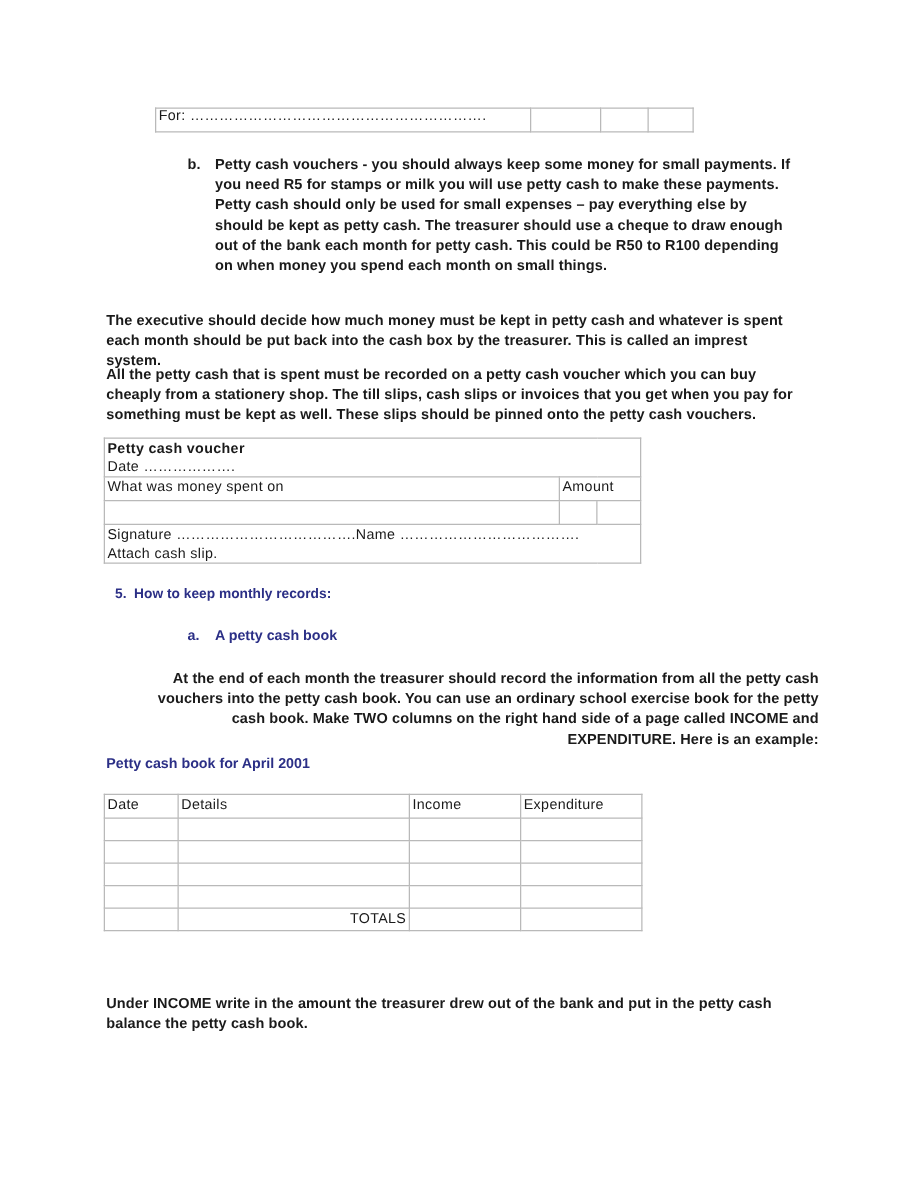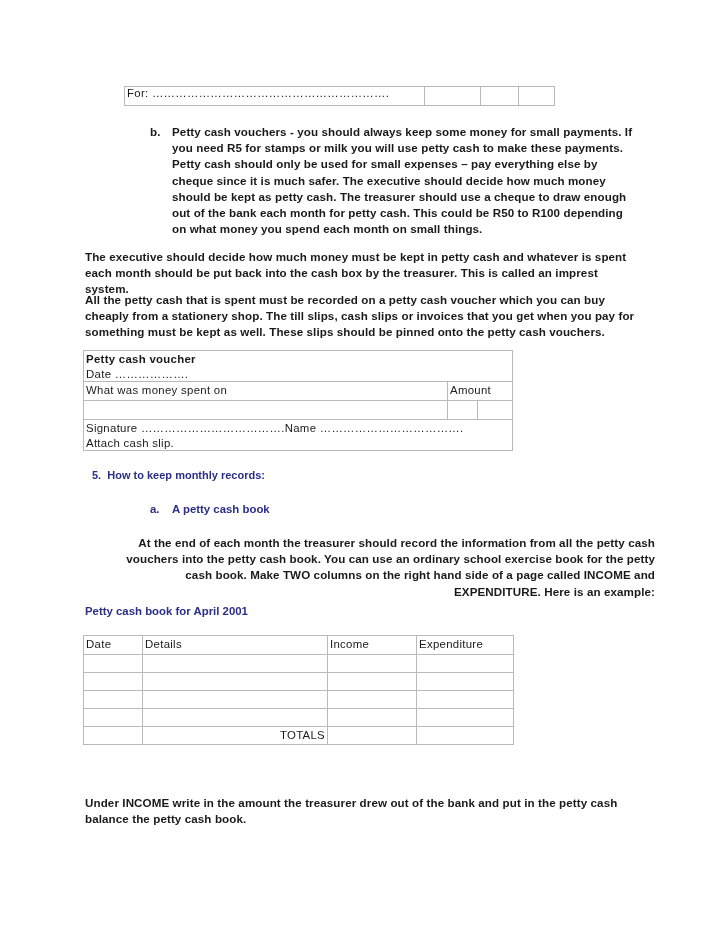--- a/index.html
+++ b/index.html
@@ -39,24 +39,23 @@
   </tr>
 </tbody>
   </table>
 
 <div class="abs para list-b" style="left:150px; top:124px; width:500px;">
   <span class="mk">b.</span>
   <div>
     <div>Petty cash vouchers - you should always keep some money for small payments. If</div>
     <div>you need R5 for stamps or milk you will use petty cash to make these payments.</div>
     <div>Petty cash should only be used for small expenses – pay everything else by</div>
-    <div>cheque since it is much safer. The executive should decide how much money</div>
     <div>should be kept as petty cash. The treasurer should use a cheque to draw enough</div>
     <div>out of the bank each month for petty cash. This could be R50 to R100 depending</div>
-    <div>on what money you spend each month on small things.</div>
+    <div>on when money you spend each month on small things.</div>
   </div>
 </div>
 
 <div class="abs para" style="left:85px; top:221px; width:570px;margin-top:28px;">
   <div>The executive should decide how much money must be kept in petty cash and whatever is spent</div>
   <div>each month should be put back into the cash box by the treasurer. This is called an imprest</div>
   <div>system.</div>
 </div>
 
 <div class="abs para" style="left:85px; top:292px; width:570px;">

